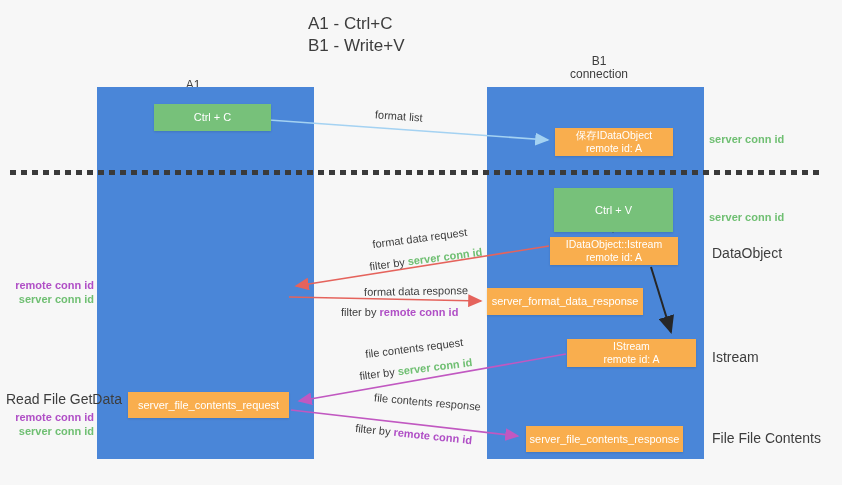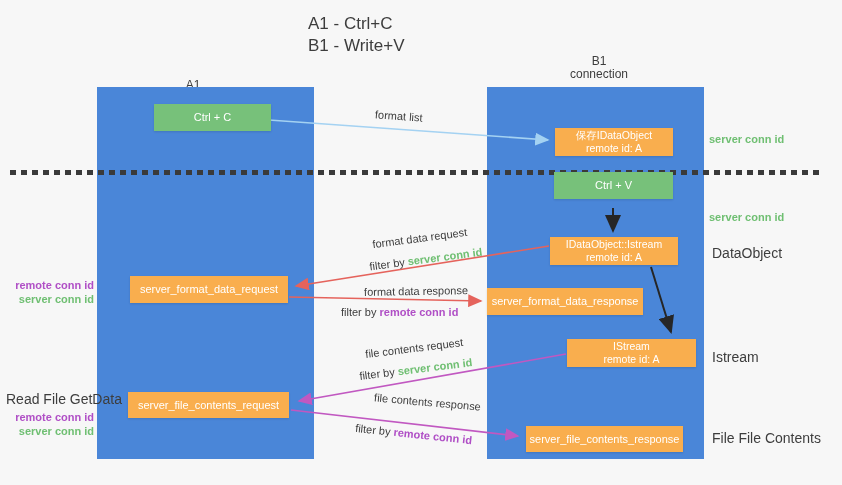--- a/index.html
+++ b/index.html
@@ -48,21 +48,21 @@
     align-items:center;justify-content:center;
     color:#fff;text-align:center;
     font-size:11px;line-height:13px;
     box-shadow:0 1px 2px rgba(0,0,0,.12);
   }
   .node.green{background:var(--node-green,#77c17a);}
   .node.orange{background:var(--node-orange,#f9ae4e);}
   .node .l2{font-size:10.5px;}
   #node-ctrl-c{left:137px;top:104px;width:117px;height:27px;margin-left:17px;}
   #node-save-dataobject{left:555px;top:128px;width:118px;height:28px;}
-  #node-ctrl-v{left:554px;top:172px;width:119px;height:27px;}
+  #node-ctrl-v{left:554px;top:188px;width:119px;height:44px;}
   #node-getdata{left:550px;top:237px;width:128px;height:28px;}
   #node-fmt-req{left:130px;top:276px;width:158px;height:27px;}
   #node-fmt-resp{left:487px;top:288px;width:156px;height:27px;}
   #node-istream{left:567px;top:339px;width:129px;height:28px;}
   #node-file-req{left:128px;top:392px;width:161px;height:26px;}
   #node-file-resp{left:526px;top:426px;width:157px;height:26px;}
   
   .flow-label{
     font-size:11px;white-space:nowrap;
     color:var(--text-dark,#3d3d3d);
@@ -163,23 +163,20 @@
     <div class="l2">保存IDataObject</div>
     <div class="l2">remote id: A</div>
   </div>
   <div id="node-ctrl-v" class="abs node green">
     <div>Ctrl + V</div>
   </div>
   <div id="node-getdata" class="abs node orange">
     <div class="l2">IDataObject::Istream</div>
     <div class="l2">remote id: A</div>
   </div>
-  <div id="node-fmt-req" class="abs node orange">
-    <div>server_format_data_request</div>
-  </div>
   <div id="node-fmt-resp" class="abs node orange">
     <div>server_format_data_response</div>
   </div>
   <div id="node-istream" class="abs node orange">
     <div class="l2">IStream</div>
     <div class="l2">remote id: A</div>
   </div>
   <div id="node-file-resp" class="abs node orange">
     <div>server_file_contents_response</div>
   </div>

